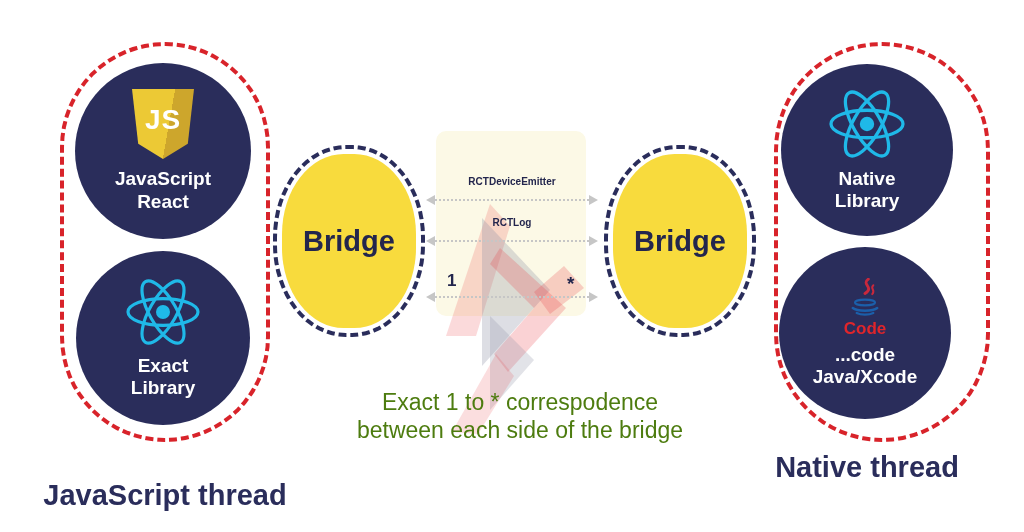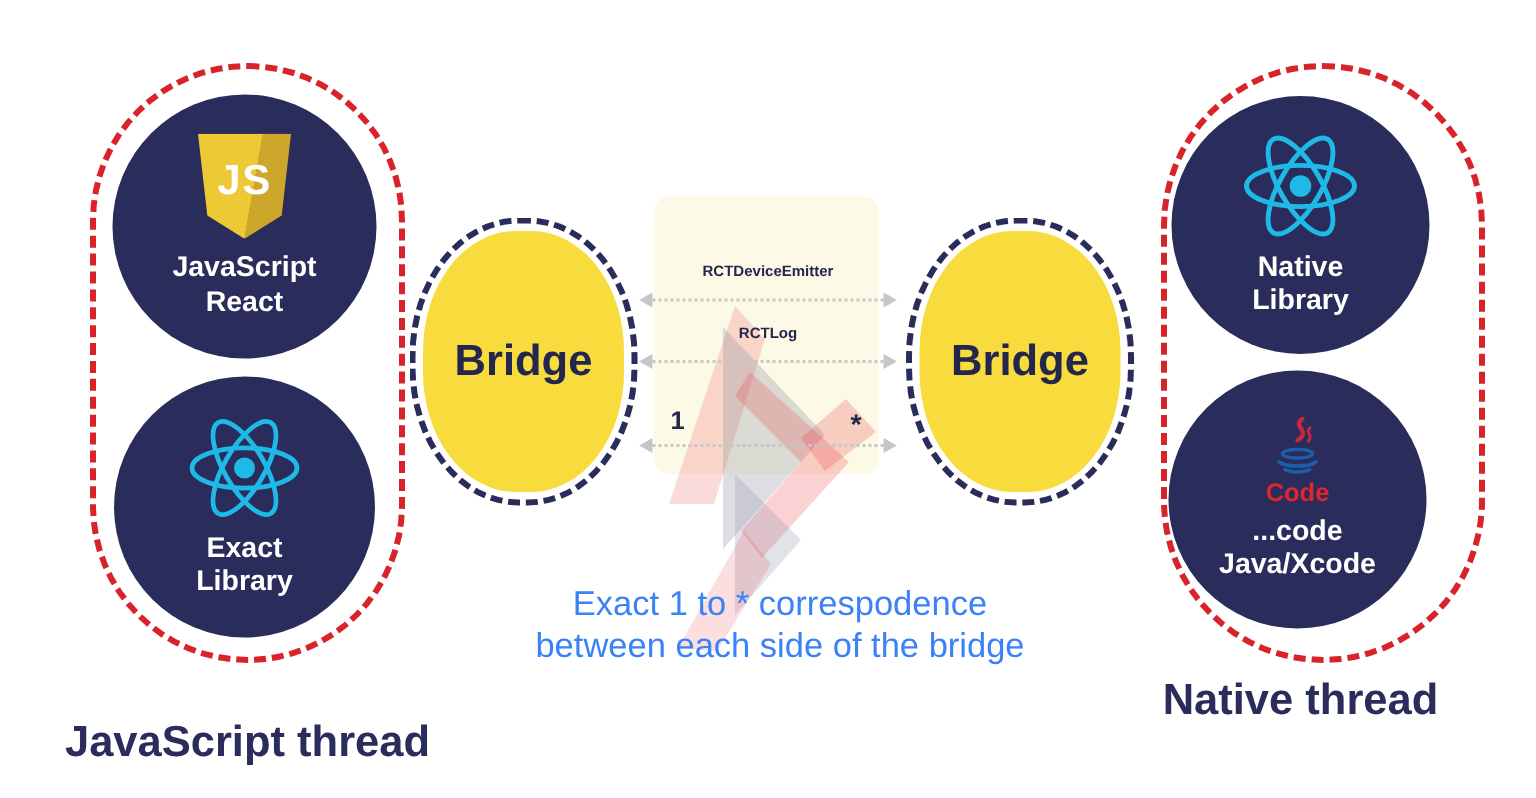--- a/index.html
+++ b/index.html
@@ -71,21 +71,21 @@
 
   .channel-label{position:absolute;left:428px;width:168px;text-align:center;
     color:#23264d;font-weight:700;font-size:10px;z-index:2;}
   #ch-emitter{top:176px;}
   #ch-log{top:217px;}
   #mult-one{position:absolute;left:447px;top:271px;font-weight:700;font-size:17px;color:#23264d;z-index:2;}
   #mult-many{position:absolute;left:567px;top:273px;font-weight:700;font-size:19px;color:#23264d;z-index:2;}
 
   
   .caption{position:absolute;left:292px;top:388px;width:456px;text-align:center;
-    color:#3b82f6;font-size:23px;line-height:1.22;z-index:2;}
+    color:#4d7c0f;font-size:23px;line-height:1.22;z-index:2;}
 </style>
 </head>
 <body>
 
 <div class="band"></div>
 
 <svg id="watermark" viewBox="0 0 156 238">
   <g fill="none" stroke-linejoin="miter">
     <polygon points="8,140 52,8 72,30 38,140" fill="#e8343a" opacity="0.18"></polygon>
     <polygon points="44,22 112,94 44,170" fill="#8e93a6" opacity="0.30"></polygon>

